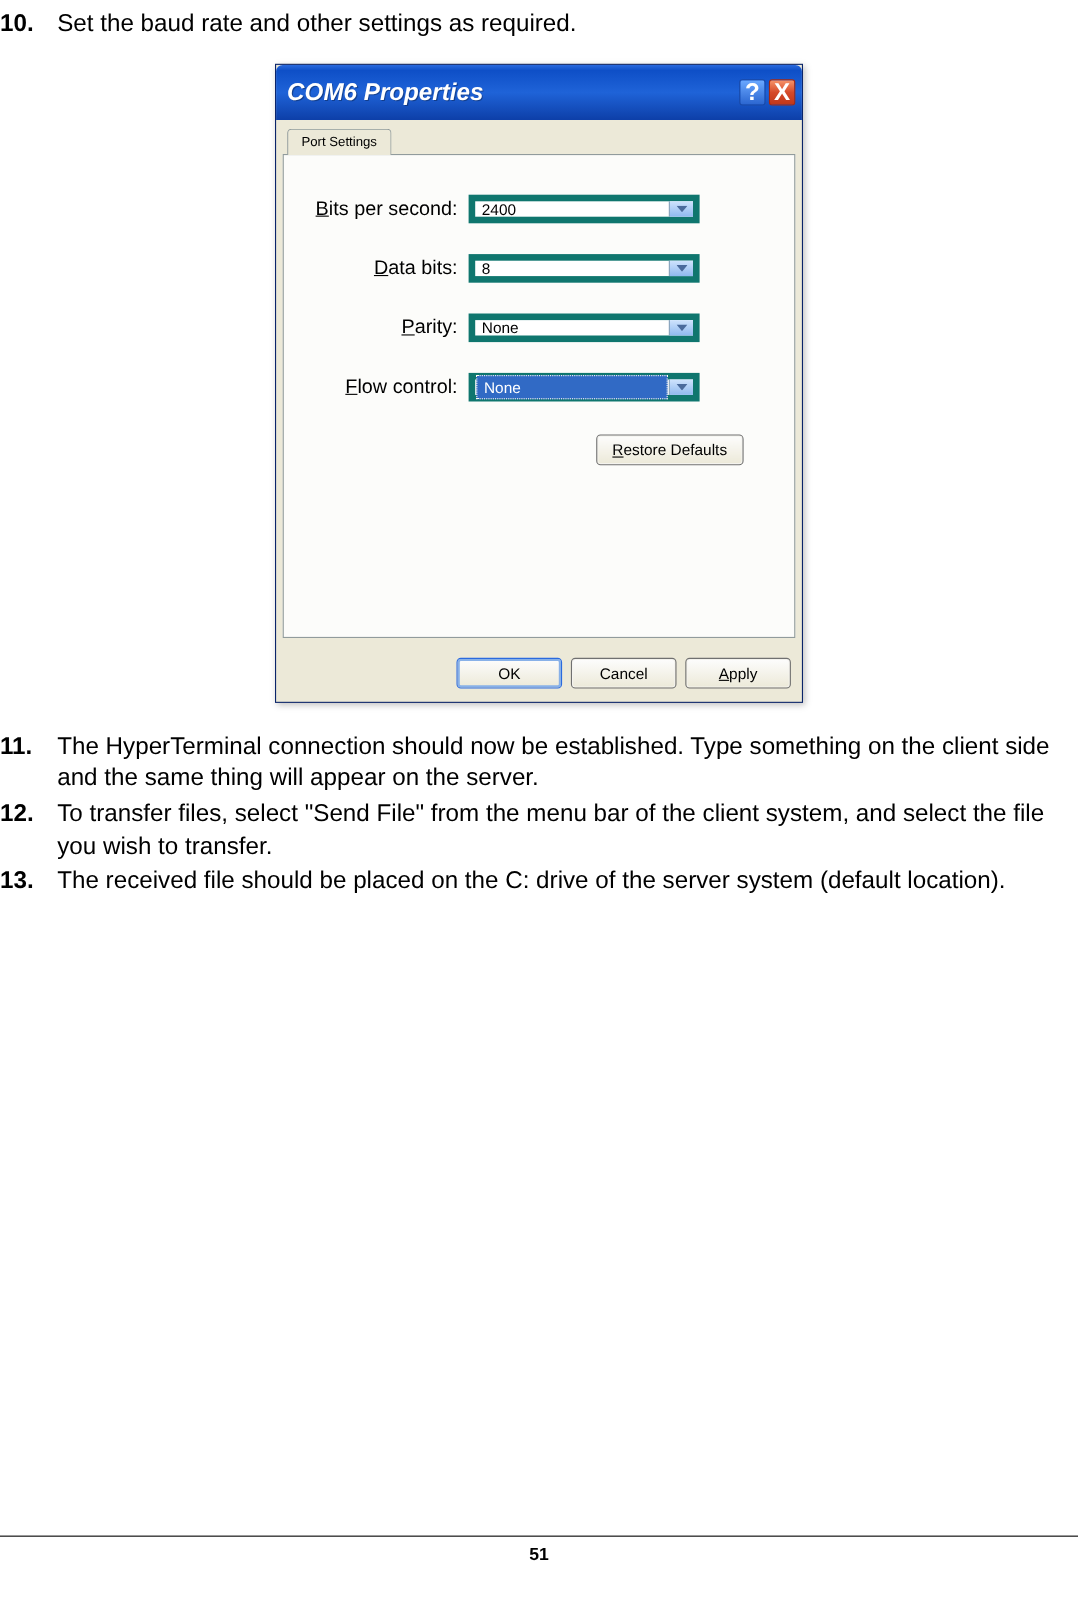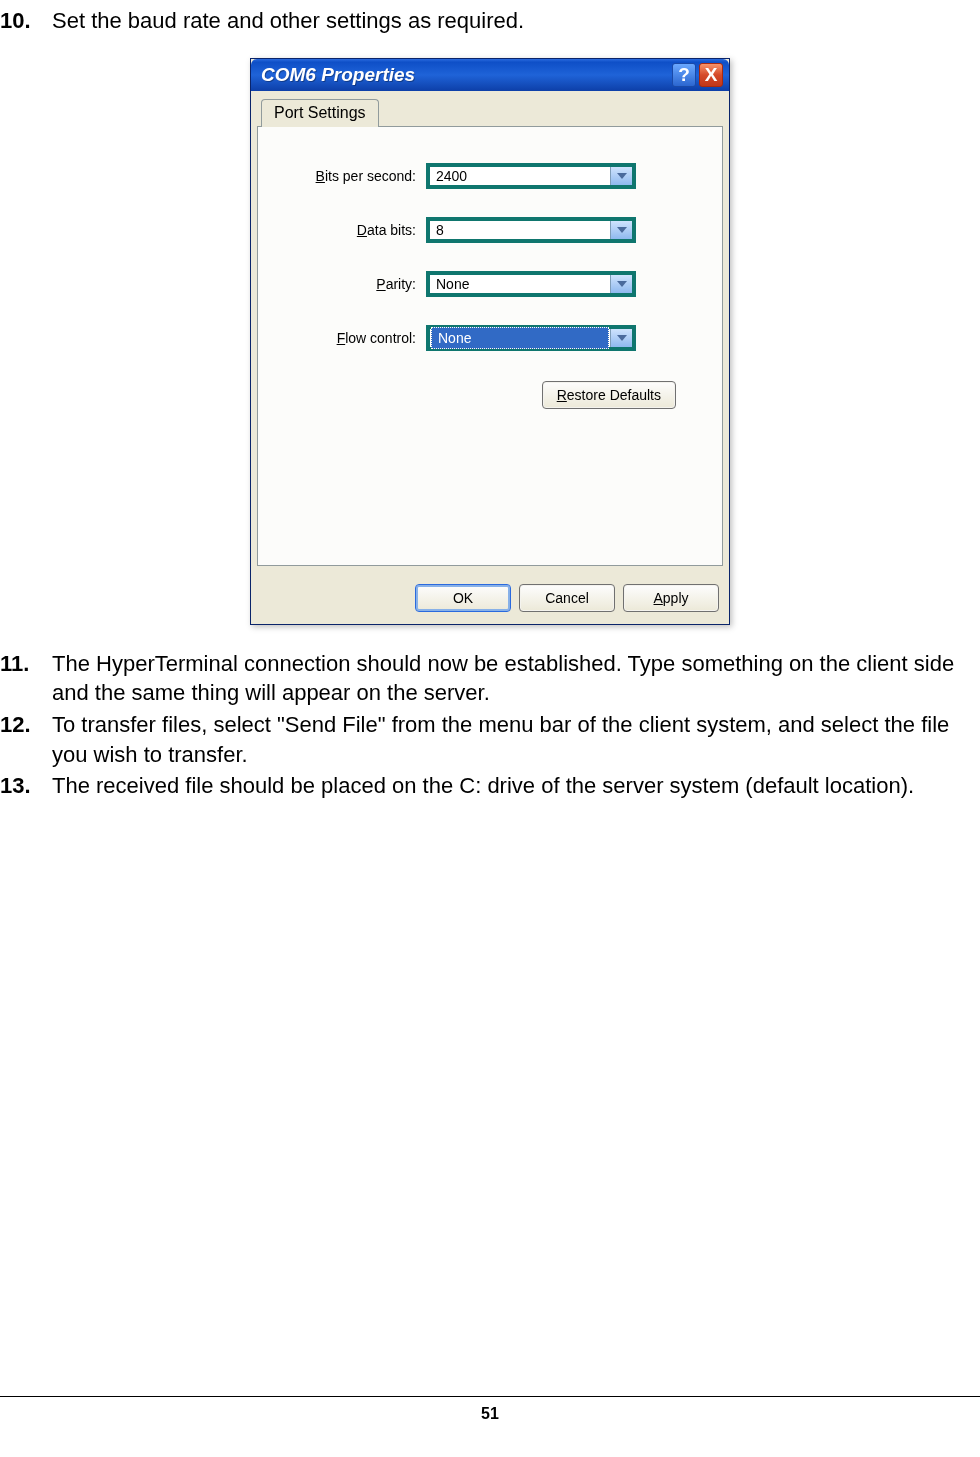--- a/index.html
+++ b/index.html
@@ -22,29 +22,29 @@
     .dialog {
       width: 480px;
       background: #ece9d8;
       border: 1px solid #0a246a;
       box-shadow: 2px 2px 6px rgba(0,0,0,0.25);
       font-family: Tahoma, sans-serif;
       font-size: 14px;
       color: #000;
     }
     .titlebar {
-      height: 32px;
+      height: 50px;
       background: linear-gradient(to bottom, #2a6ade 0%, #0e4fc7 10%, #1f63d8 50%, #0d3fa8 100%);
       display: flex;
       align-items: center;
       padding: 0 6px 0 10px;
       color: #fff;
       font-weight: bold;
       font-style: italic;
-      font-size: 19px;
+      font-size: 22px;
       border-radius: 6px 6px 0 0;
     }
     .titlebar .title { flex: 1; text-shadow: 1px 1px 0 rgba(0,0,0,0.3); }
     .titlebar .tbtn {
       width: 24px; height: 24px; margin-left: 3px;
       border-radius: 3px;
       display: flex; align-items: center; justify-content: center;
       font-weight: bold; color: #fff;
       font-style: normal;
     }
@@ -52,38 +52,38 @@
     .close-btn { background: linear-gradient(to bottom,#f7946a,#d54a2a 50%,#c13719); border:1px solid #a82a10; }
 
     .tabstrip { padding: 8px 6px 0 10px; position: relative; }
     .tabstrip .tab {
       display: inline-block;
       background: #ece9d8;
       border: 1px solid #919b9c;
       border-bottom: none;
       border-radius: 4px 4px 0 0;
       padding: 4px 12px 5px 12px;
-      font-size: 16px;
+      font-size: 12px;
       position: relative;
       z-index: 2;
     }
     .tab-panel {
       margin: -1px 6px 10px 6px;
       border: 1px solid #919b9c;
       background: #fcfcfa;
       padding: 36px 18px 20px 18px;
       min-height: 440px;
       position: relative;
     }
     .form-row { display: flex; align-items: center; margin-bottom: 28px; }
-    .form-row .lbl { flex: 0 0 150px; text-align: right; padding-right: 10px; font-size: 14px; }
+    .form-row .lbl { flex: 0 0 150px; text-align: right; padding-right: 10px; font-size: 18px; }
     .form-row .lbl .ul { text-decoration: underline; }
     .combo {
       flex: 0 0 210px; height: 26px;
-      border: 4px solid #0f766e;
+      border: 6px solid #0f766e;
       background: #fff;
       display: flex; align-items: center;
       position: relative;
       font-size: 14px;
     }
     .combo .val { flex: 1; padding: 0 6px; }
     .combo.selected .val { background: #316ac5; color: #fff; padding: 2px 6px; margin: 1px; border: 1px dotted #ffe; }
     .combo .arrow {
       width: 22px; height: 100%;
       background: linear-gradient(to bottom,#cfe3fd,#8fb9ef);

